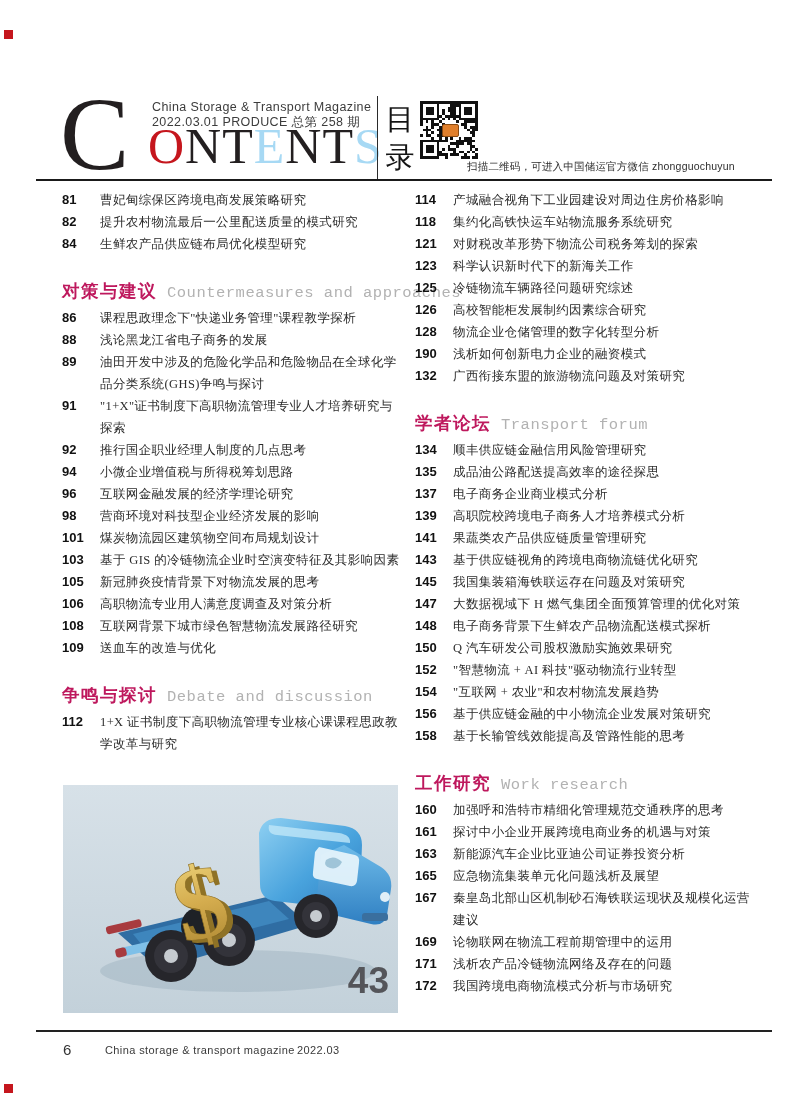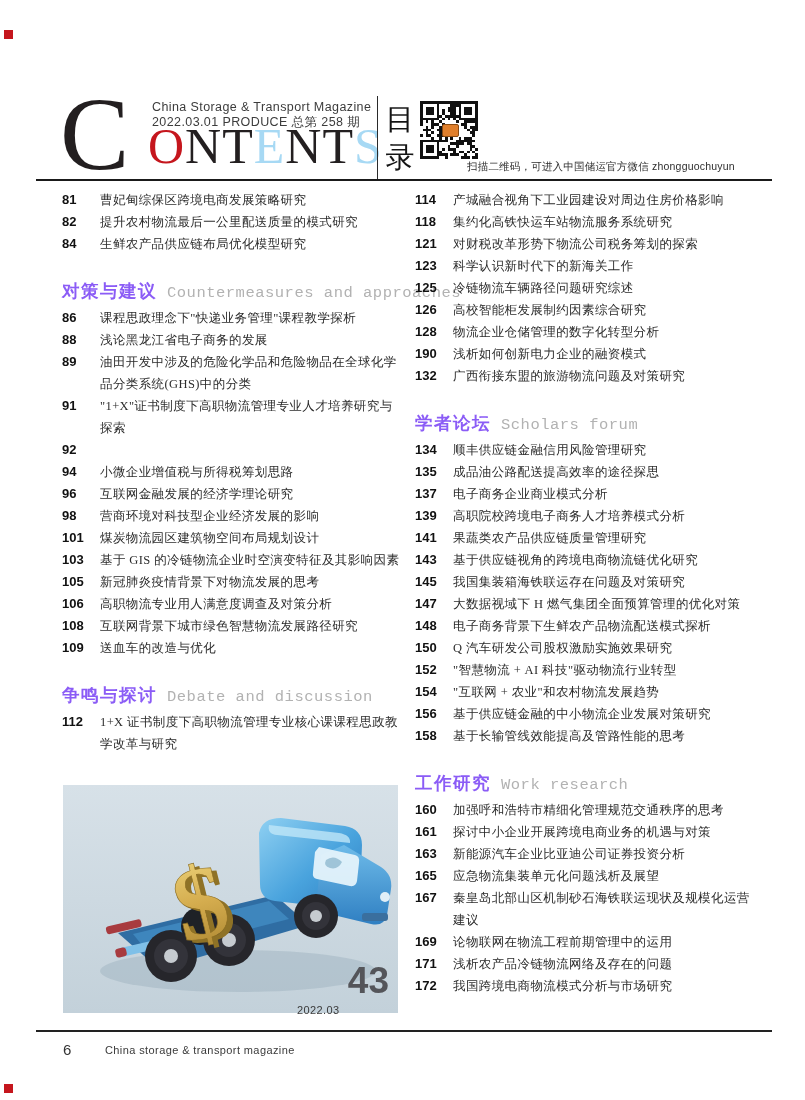--- a/index.html
+++ b/index.html
@@ -31,32 +31,32 @@
   .head-rule{position:absolute;left:36px;top:179px;width:736px;height:2px;background:#1a1a1a;}
 
   
   .col{position:absolute;top:189px;}
   .col-left{left:62px;width:338px;}
   .col-right{left:415px;width:343px;}
   .entry{display:flex;align-items:flex-start;line-height:22px;font-size:12.5px;color:#2b2b2b;}
   .entry .pg{flex:none;width:38px;font-weight:bold;font-size:13px;color:#111;}
   .entry .tt{flex:1;letter-spacing:.4px;font-family:Liberation Serif, serif;}
   .section-head{margin-top:23px;margin-bottom:1px;line-height:26px;white-space:nowrap;}
-  .sec-zh{color:#8b5cf6;font-weight:bold;font-size:17.5px;letter-spacing:1.5px;}
+  .sec-zh{color:#be185d;font-weight:bold;font-size:17.5px;letter-spacing:1.5px;}
   .sec-en{color:#b2b2b2;font-family:Liberation Mono, monospace;font-size:15.5px;margin-left:10px;letter-spacing:.5px;}
 
   
   .feature{position:absolute;left:63px;top:785px;width:335px;height:228px;}
   .feature svg{display:block;}
 
   
   .foot-rule{position:absolute;left:36px;top:1030px;width:736px;height:2px;background:#222;}
   .foot-pageno{position:absolute;left:63px;top:1041px;font-size:15px;color:#333;}
   .foot-mag{position:absolute;left:105px;top:1044px;font-size:11px;color:#3a3a3a;letter-spacing:.4px;}
-  .foot-issue{position:absolute;left:280px;top:1004px;font-size:11px;color:#3a3a3a;letter-spacing:.4px;padding-left:17px;}
+  .foot-issue{position:absolute;left:280px;top:1044px;font-size:11px;color:#3a3a3a;letter-spacing:.4px;padding-left:17px;}
 </style>
 </head>
 <body>
 
 <div class="page">
 
   <div class="reg-mark reg-top"></div>
   <div class="reg-mark reg-bottom"></div>
 
   <div class="masthead">
@@ -540,28 +540,29 @@
       <div class="entry">
         <span class="pg">86</span>
         <span class="tt">课程思政理念下"快递业务管理"课程教学探析</span>
       </div>
       <div class="entry">
         <span class="pg">88</span>
         <span class="tt">浅论黑龙江省电子商务的发展</span>
       </div>
       <div class="entry">
         <span class="pg">89</span>
-        <span class="tt">油田开发中涉及的危险化学品和危险物品在全球化学品分类系统(GHS)中的分类</span>
+        <span class="tt">油田开发中涉及的危险化学品和危险物品在全球化学品分类系统(GHS)争鸣与探讨</span>
       </div>
       <div class="entry">
         <span class="pg">91</span>
         <span class="tt">"1+X"证书制度下高职物流管理专业人才培养研究与探索</span>
       </div>
       <div class="entry">
         <span class="pg">92</span>
+        <span class="tt">推行国企职业经理人制度的几点思考</span>
       </div>
       <div class="entry">
         <span class="pg">94</span>
         <span class="tt">小微企业增值税与所得税筹划思路</span>
       </div>
       <div class="entry">
         <span class="pg">96</span>
         <span class="tt">互联网金融发展的经济学理论研究</span>
       </div>
       <div class="entry">
@@ -628,21 +629,21 @@
         <span class="tt">物流企业仓储管理的数字化转型分析</span>
       </div>
       <div class="entry">
         <span class="pg">190</span>
         <span class="tt">浅析如何创新电力企业的融资模式</span>
       </div>
       <div class="entry">
         <span class="pg">132</span>
         <span class="tt">广西衔接东盟的旅游物流问题及对策研究</span>
       </div>
-      <div class="section-head"><span class="sec-zh">学者论坛</span><span class="sec-en">Scholars forum</span></div>
+      <div class="section-head"><span class="sec-zh">学者论坛</span><span class="sec-en">Transport forum</span></div>
       <div class="entry">
         <span class="pg">134</span>
         <span class="tt">顺丰供应链金融信用风险管理研究</span>
       </div>
       <div class="entry">
         <span class="pg">135</span>
         <span class="tt">成品油公路配送提高效率的途径探思</span>
       </div>
       <div class="entry">
         <span class="pg">137</span>

